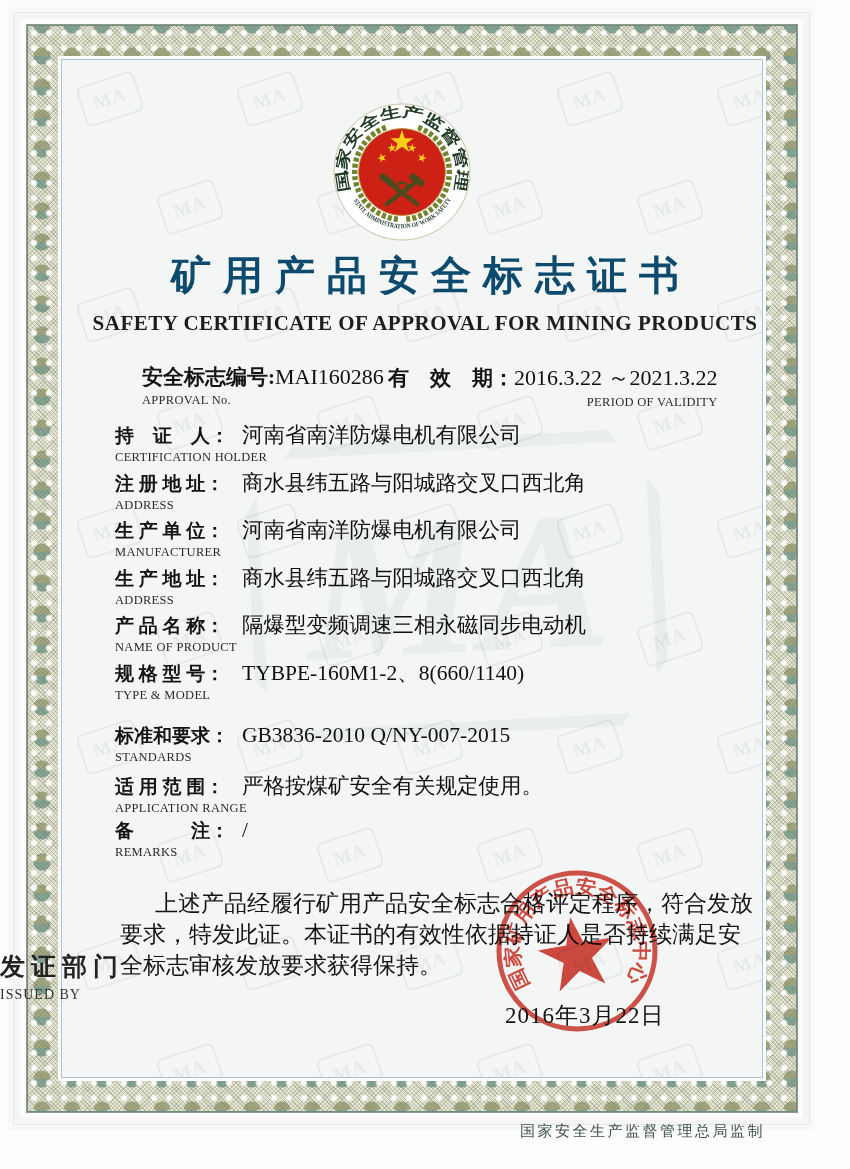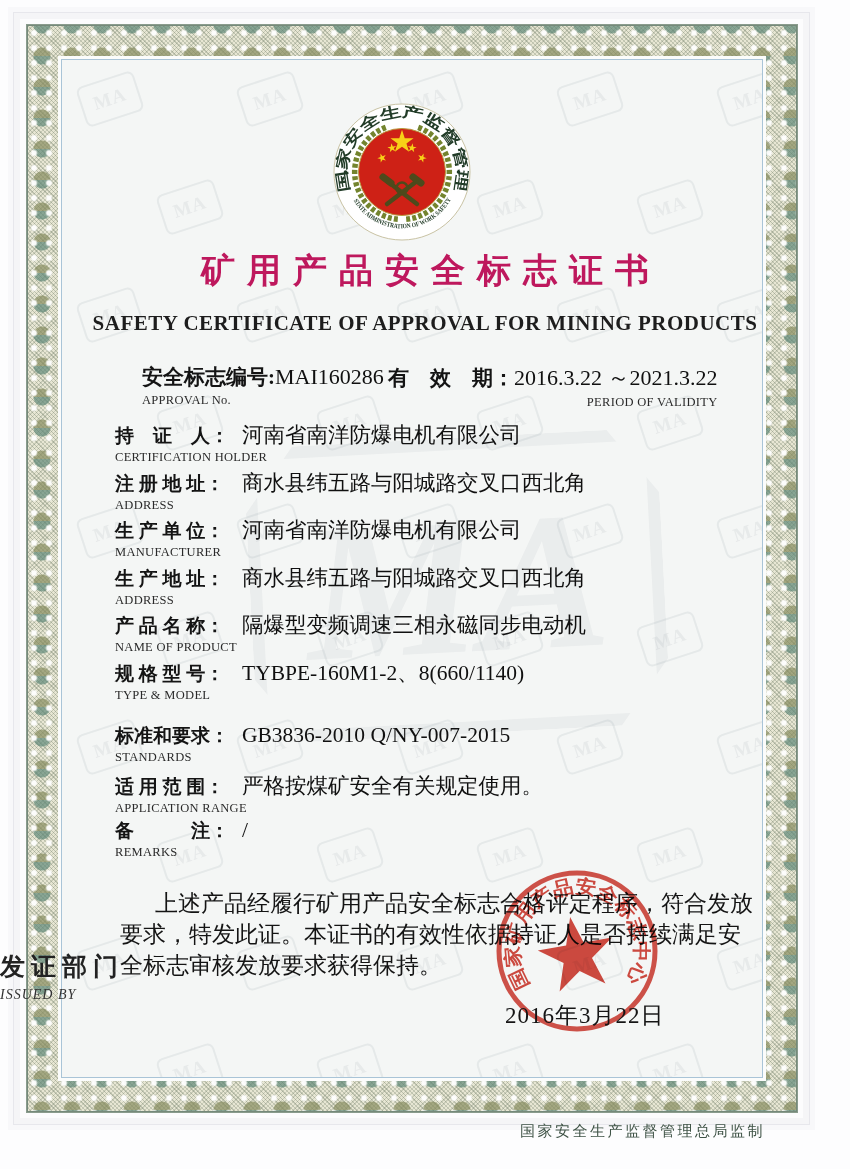--- a/index.html
+++ b/index.html
@@ -28,21 +28,21 @@
         border-radius:7px;transform:rotate(-18deg);display:flex;align-items:center;justify-content:center;
         font-weight:bold;font-size:19px;color:rgba(125,138,150,.11);letter-spacing:1px;}
   .wm-big{position:absolute;left:250px;top:438px;width:390px;height:272px;
         border:12px solid rgba(150,158,166,.10);transform:rotate(-3deg);
         clip-path:polygon(12% 0,88% 0,100% 22%,100% 78%,88% 100%,12% 100%,0 78%,0 22%);
         display:flex;align-items:center;justify-content:center;
         font-weight:bold;font-style:italic;font-size:195px;color:rgba(150,158,166,.10);pointer-events:none;}
   
   .emblem{position:absolute;left:331px;top:101px;width:142px;height:142px;}
   .title{position:absolute;left:0;right:0;top:248px;text-align:center;
-        font-size:34px;font-weight:bold;letter-spacing:12px;padding-left:12px;color:#be185d;}
+        font-size:40px;font-weight:bold;letter-spacing:12px;padding-left:12px;color:#0c4a6e;}
   .subtitle{position:absolute;left:0;right:0;top:311px;text-align:center;
         font-size:21px;font-weight:bold;letter-spacing:.5px;color:#1d1d1d;}
   
   .numrow{position:absolute;left:142px;top:363px;right:70px;}
   .cnlabel{font-size:21px;font-weight:bold;color:#141414;}
   .enlabel{font-size:12.5px;color:#2a2a2a;letter-spacing:.3px;margin-top:2px;}
   .val{font-size:22px;color:#101010;}
   .approval{position:absolute;left:0;top:0;}
   .validity{position:absolute;left:246px;top:0;white-space:nowrap;text-align:right;}
   
@@ -51,21 +51,21 @@
   .field.gap{margin-top:23px;}
   .fline{display:flex;align-items:baseline;}
   .flabel{display:inline-block;min-width:127px;font-size:19px;font-weight:bold;color:#141414;white-space:nowrap;}
   .fvalue{font-size:21.5px;color:#101010;white-space:nowrap;}
   .fen{font-size:12.5px;color:#2a2a2a;letter-spacing:.3px;margin-top:1px;}
   
   .decl{position:absolute;left:120px;top:888px;width:640px;font-size:23px;line-height:31px;
         text-indent:35px;color:#141414;}
   .issued{position:absolute;left:0;right:0;top:950px;text-align:left;}
   .issued .cn{font-size:25px;font-weight:bold;letter-spacing:6px;color:#222;}
-  .issued .en{font-size:14px;letter-spacing:1px;color:#333;margin-top:4px;font-style:italic;}
+  .issued .en{font-size:14px;letter-spacing:1px;color:#333;margin-top:4px;}
   .stamp{position:absolute;left:487px;top:861px;width:180px;height:180px;opacity:.9;mix-blend-mode:multiply;}
   .date{position:absolute;left:505px;top:1000px;font-size:23px;color:#151515;letter-spacing:1px;z-index:6;}
   .footer{position:absolute;left:0;right:85px;top:1122px;text-align:right;
         font-size:15px;letter-spacing:2.5px;color:#3f5346;}
   svg text{font-family:"Liberation Serif","DejaVu Serif",serif;}
 </style>
 </head>
 <body>
 
 <div class="page">

